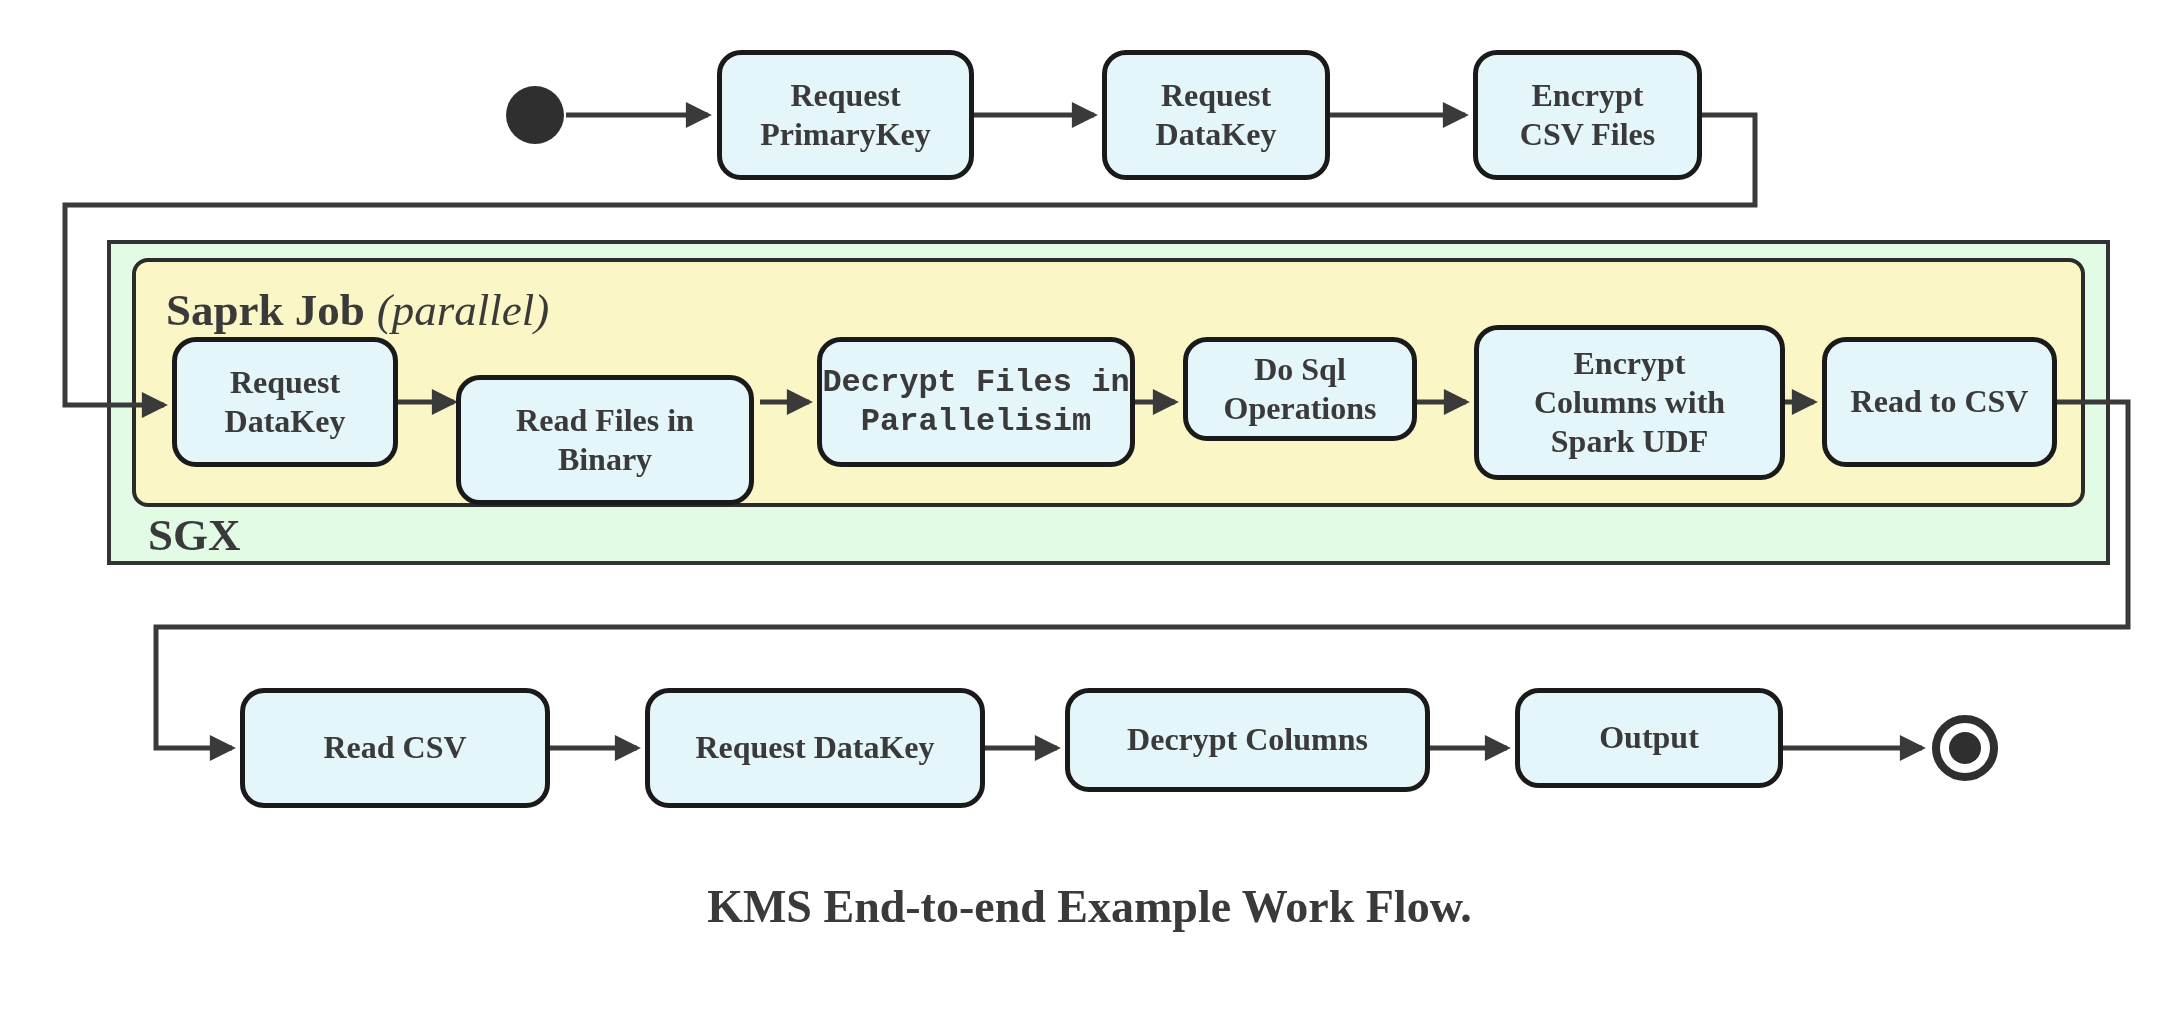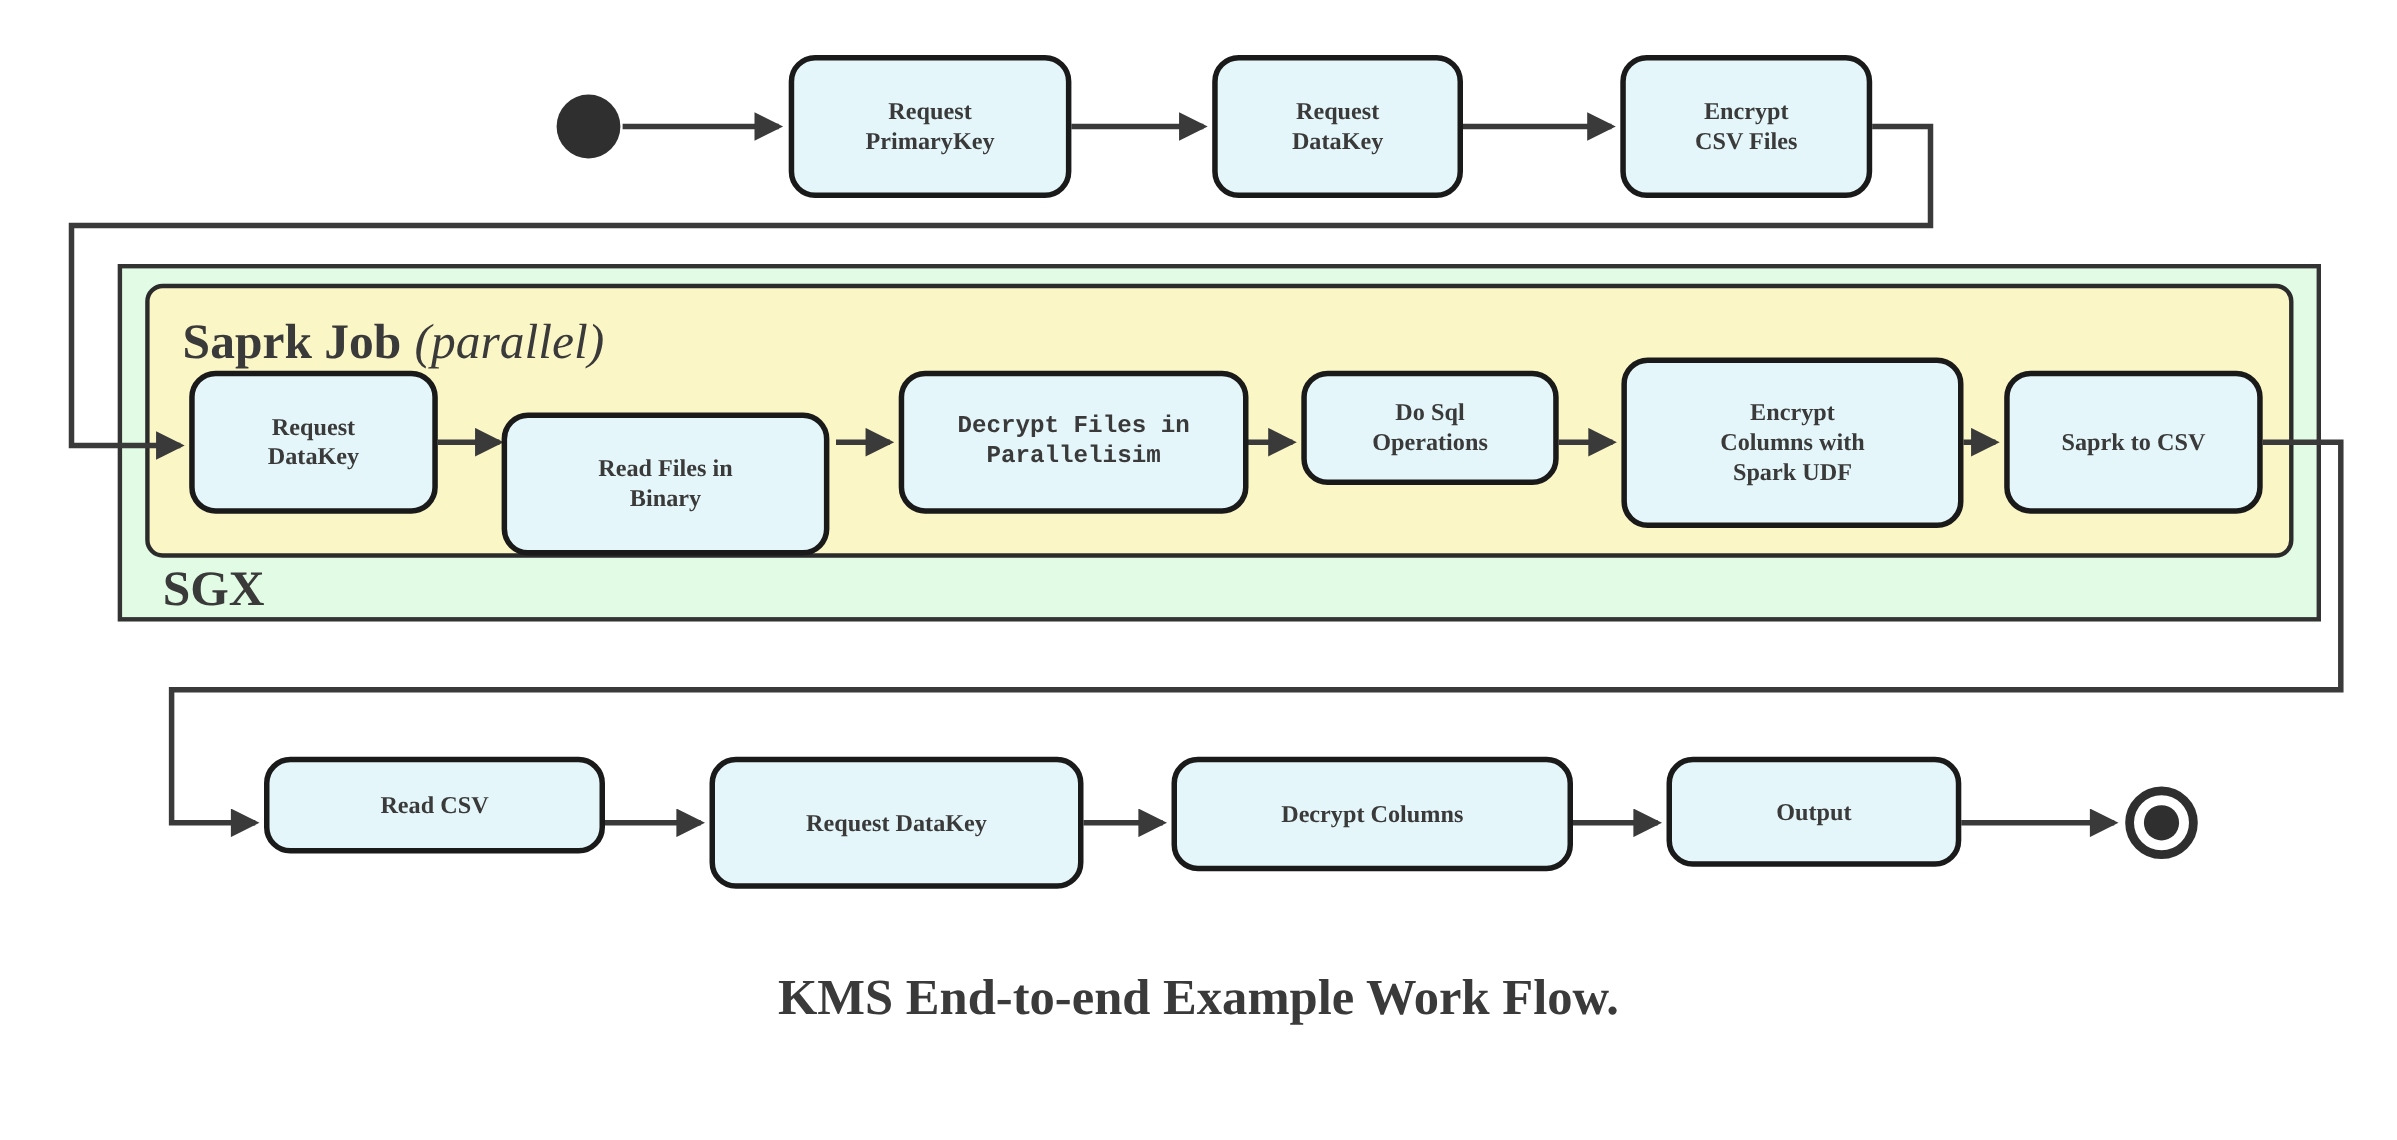--- a/index.html
+++ b/index.html
@@ -28,21 +28,21 @@
   }
   .spark-label{left:166px;top:284px;}
   .spark-label .qualifier{font-weight:normal;font-style:italic;margin-left:12px;}
   .sgx-label{left:148px;top:509px;}
   .node{
     position:absolute;box-sizing:border-box;z-index:4;
     background:var(--node_fill,#e4f6f9);
     border:5px solid var(--node_border,#1a1a1a);
     border-radius:24px;
     display:flex;align-items:center;justify-content:center;
-    text-align:center;font-weight:bold;font-size:22px;line-height:1.22;
+    text-align:center;font-weight:bold;font-size:32px;line-height:1.22;
     color:var(--text,#3a3a3a);
     white-space:pre-line;
   }
   .edge{fill:none;stroke:var(--edge,#3a3a3a);stroke-width:5;}
   .arrowhead{fill:var(--edge,#3a3a3a);}
   .terminal-fill{fill:var(--terminal,#2f2f2f);}
   .terminal-ring{fill:#ffffff;stroke:var(--terminal,#2f2f2f);stroke-width:8;}
   .caption{
     position:absolute;left:0;top:880px;width:2179px;text-align:center;
     font-weight:bold;font-size:46px;color:var(--text,#3a3a3a);z-index:5;
@@ -98,20 +98,20 @@
 DataKey</div>
 <div class="node" style="left:456px;top:337px;width:298px;height:130px;margin-top:38px;">Read Files in
 Binary</div>
 <div class="node" style="left:817px;top:337px;width:318px;height:130px;font-family:Liberation Mono, monospace;">Decrypt Files in
 Parallelisim</div>
 <div class="node" style="left:1183px;top:337px;width:234px;height:104px;">Do Sql
 Operations</div>
 <div class="node" style="left:1474px;top:325px;width:311px;height:155px;">Encrypt
 Columns with
 Spark UDF</div>
-<div class="node" style="left:1822px;top:337px;width:235px;height:130px;">Saprk to CSV</div>
+<div class="node" style="left:1822px;top:337px;width:235px;height:130px;">Read to CSV</div>
 
-<div class="node" style="left:240px;top:688px;width:310px;height:88px;">Read CSV</div>
+<div class="node" style="left:240px;top:688px;width:310px;height:120px;">Read CSV</div>
 <div class="node" style="left:645px;top:688px;width:340px;height:120px;">Request DataKey</div>
 <div class="node" style="left:1065px;top:688px;width:365px;height:104px;">Decrypt Columns</div>
 <div class="node" style="left:1515px;top:688px;width:268px;height:100px;">Output</div>
 
 <div class="caption">KMS End-to-end Example Work Flow.</div>
 
 </body></html>

